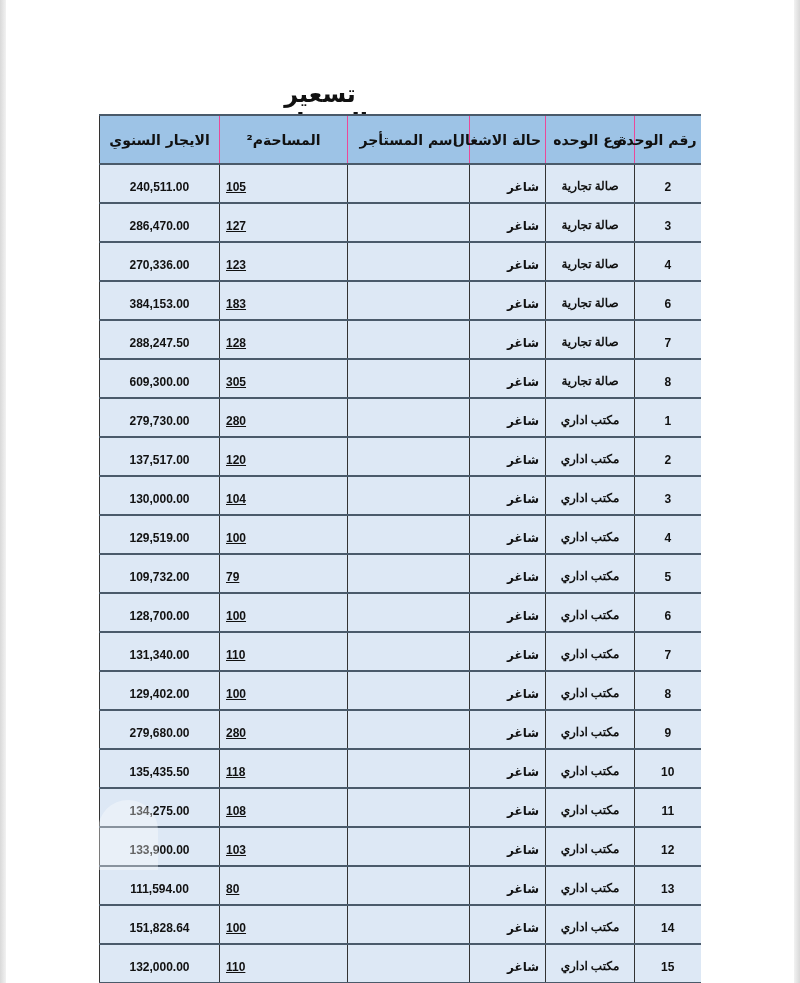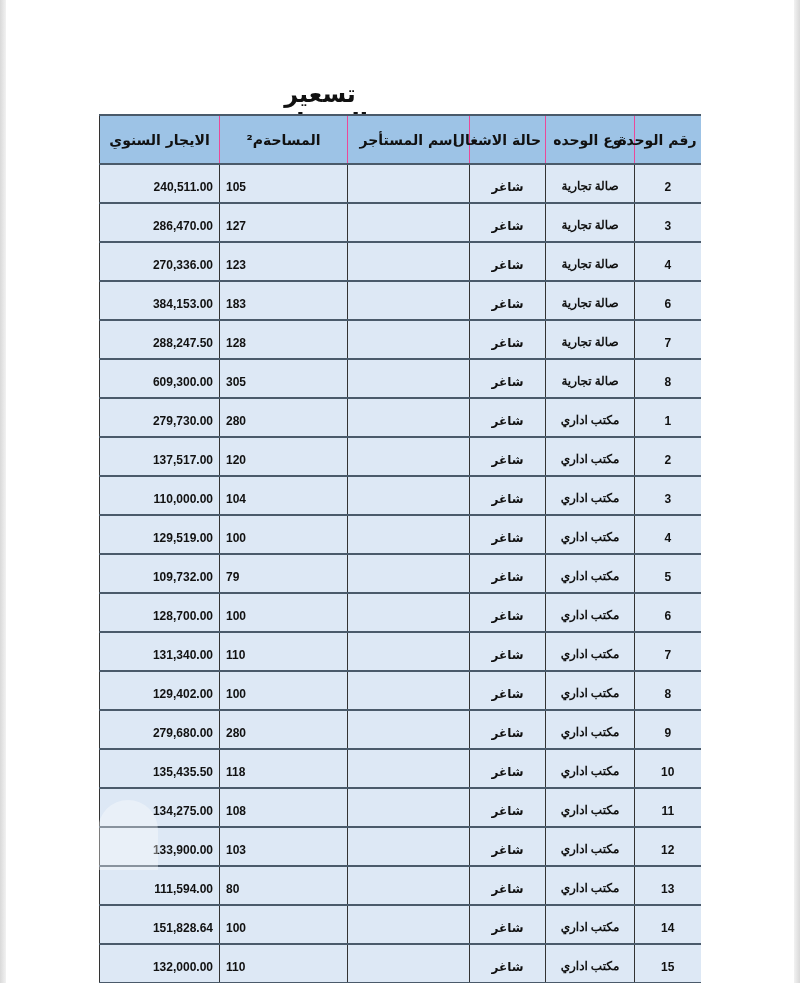--- a/index.html
+++ b/index.html
@@ -48,25 +48,25 @@
       font-size: 12px; font-weight: bold;
       border-left: 1px solid #333;
       border-bottom: 2px solid #4a5a6a;
       padding: 6px 6px 0 6px;
       vertical-align: middle;
       white-space: nowrap;
     }
     table.units th:last-child, table.units td:last-child { border-left: 1px solid #333; }
     td.c-no { text-align: center; }
     td.c-type { text-align: center; font-family: Liberation Serif, serif; }
-    td.c-status { text-align: center; padding-left: 20px; }
+    td.c-status { text-align: right; padding-left: 20px; }
     td.c-tenant { text-align: center; }
     td.c-area { text-align: left; padding-left: 6px; }
-    td.c-rent { text-align: right; padding-left: 6px; font-family: "Liberation Sans", sans-serif; font-size: 13px; margin-left: 8px; }
-    td.c-area { font-family: "Liberation Sans", sans-serif; font-size: 13px; }
+    td.c-rent { text-align: center; padding-left: 6px; font-family: "Liberation Sans", sans-serif; font-size: 13px; margin-left: 8px; }
+    td.c-area { font-family: "Liberation Sans", sans-serif; font-size: 13px; text-decoration: underline; }
     td.c-no { font-family: "Liberation Sans", sans-serif; font-size: 13px; }
     col.w-no { width: 66px; }
     col.w-type { width: 89px; }
     col.w-status { width: 76px; }
     col.w-tenant { width: 122px; }
     col.w-area { width: 128px; }
     col.w-rent { width: 120px; }
     .watermark {
       position: absolute; left: 98px; top: 800px; width: 60px; height: 70px;
       background: rgba(255,255,255,0.35);
@@ -165,21 +165,21 @@
         <td class="c-tenant"></td>
         <td class="c-area">120</td>
         <td class="c-rent">137,517.00</td>
       </tr>
       <tr>
         <td class="c-no">3</td>
         <td class="c-type">مكتب اداري</td>
         <td class="c-status">شاغر</td>
         <td class="c-tenant"></td>
         <td class="c-area">104</td>
-        <td class="c-rent">110,000.00</td>
+        <td class="c-rent">130,000.00</td>
       </tr>
       <tr>
         <td class="c-no">4</td>
         <td class="c-type">مكتب اداري</td>
         <td class="c-status">شاغر</td>
         <td class="c-tenant"></td>
         <td class="c-area">100</td>
         <td class="c-rent">129,519.00</td>
       </tr>
       <tr>

